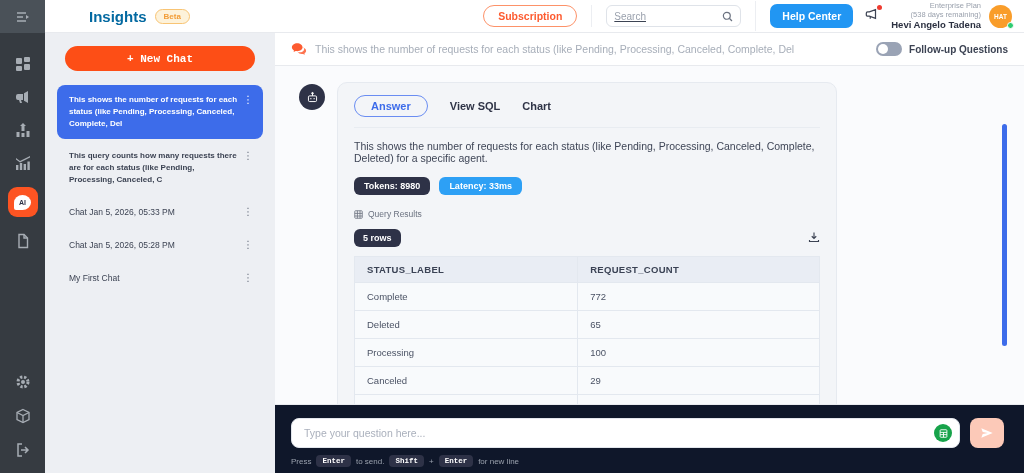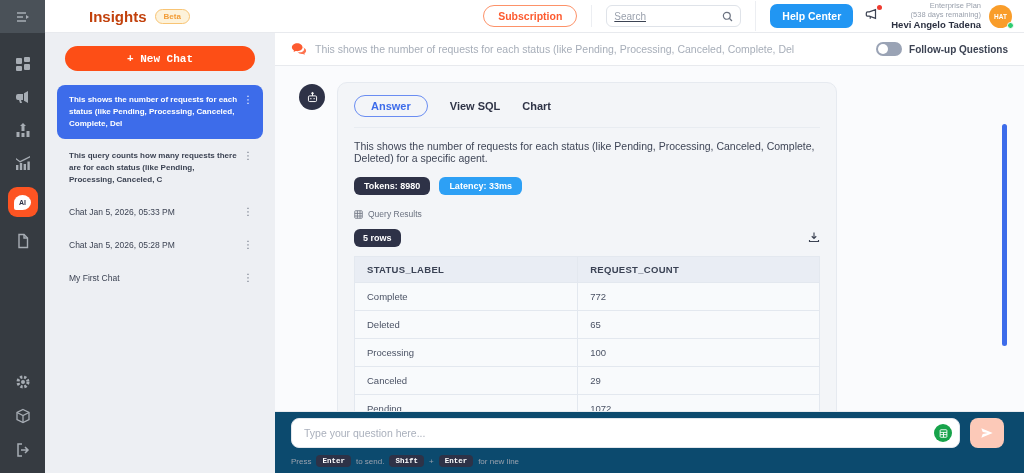--- a/index.html
+++ b/index.html
@@ -13,21 +13,21 @@
   .rail-icons { display:flex; flex-direction:column; align-items:center; gap:15px; margin-top:22px; }
   .rail-bottom { margin-top:auto; display:flex; flex-direction:column; align-items:center; gap:16px; margin-bottom:14px; }
   .ric { width:18px; height:18px; color:#a7adb4; display:flex; align-items:center; justify-content:center; cursor:pointer; }
   .ric svg { width:16px; height:16px; }
   .ai-active { width:30px; height:30px; background:#fd5422; border-radius:9px; display:flex; align-items:center; justify-content:center; cursor:pointer; }
   .ai-bubble { width:17px; height:15px; background:#fff; border-radius:50% 50% 50% 2px; display:flex; align-items:center; justify-content:center; font-size:7px; font-weight:bold; color:#2e3247; }
 
   
   .main-col { flex:1; display:flex; flex-direction:column; min-width:0; }
   .top-header { height:33px; background:#fff; border-bottom:1px solid #e8eaee; display:flex; align-items:center; padding:0 12px 0 44px; flex-shrink:0; }
-  .app-title { font-size:15px; font-weight:800; color:#c2410c; }
+  .app-title { font-size:15px; font-weight:800; color:#0369a1; }
   .beta { margin-left:8px; font-size:8px; font-weight:bold; color:#f29d38; background:#fdf2da; border:1px solid #f8c474; border-radius:9px; padding:2px 8px; }
   .hd-right { margin-left:auto; display:flex; align-items:center; }
   .subscription { border:1px solid #fd9269; color:#fd5b30; background:#fff; border-radius:13px; padding:4px 14px; font-size:10.5px; font-weight:bold; cursor:pointer; }
   .search-zone { border-left:1px solid #eceef2; margin-left:14px; padding-left:14px;text-decoration:underline; }
   .search-box { width:135px; height:22px; border:1px solid #dfe3e9; border-radius:6px; display:flex; align-items:center; padding:0 7px; background:#fff; }
   .search-box input { flex:1; border:none; outline:none; font-size:10px; color:#5a6170; font-family:inherit; width:90px; }
   .search-box input::placeholder { color:#9aa1ad; }
   .help-zone { border-left:1px solid #eceef2; margin-left:14px; padding-left:14px; display:flex; align-items:center; }
   .help-btn { background:#2196f3; color:#fff; border:none; border-radius:7px; padding:6px 12px; font-size:10.5px; font-weight:bold; cursor:pointer; font-family:inherit; }
   .bell { position:relative; margin:0 12px 0 12px; color:#3c4353; cursor:pointer; }
@@ -77,21 +77,21 @@
   .rows-line { display:flex; align-items:center; }
   .rows-badge { background:#2e3247; color:#fff; font-size:9px; font-weight:bold; border-radius:6px; padding:4px 9px; }
   .dl { margin-left:auto; color:#3c4353; cursor:pointer; }
   table.results { width:100%; border-collapse:collapse; margin-top:9px; border:1px solid #e3e8ef; }
   table.results th { background:#e9edf4; font-size:9.5px; font-weight:bold; color:#3a4254; text-align:left; padding:7px 12px; letter-spacing:.3px; }
   table.results td { font-size:9.5px; color:#4a5264; padding:8px 12px; border-top:1px solid #e3e8ef; background:#f8fafc; }
   table.results th:first-child, table.results td:first-child { width:48%; border-right:1px solid #e3e8ef; }
   .scrollbar { position:absolute; right:17px; top:58px; width:5px; height:222px; border-radius:3px; background:#3d6cea; cursor:grab; }
 
   
-  .composer { border-top:1px solid #e9ebef; background:#0c4a6e; padding:6px 20px 6px 16px; flex-shrink:0; }
+  .composer { border-top:1px solid #e9ebef; background:#0f172a; padding:13px 20px 6px 16px; flex-shrink:0; }
   .composer-row { display:flex; align-items:center; gap:10px; }
   .input-wrap { flex:1; height:30px; border:1px solid #e2e6ec; border-radius:8px; background:#fff; display:flex; align-items:center; padding:0 7px 0 12px; }
   .input-wrap input { flex:1; border:none; outline:none; font-size:10.5px; color:#5a6170; font-family:inherit; }
   .input-wrap input::placeholder { color:#aab0bc; }
   .sheet-ic { width:18px; height:18px; border-radius:50%; background:#17a34a; display:flex; align-items:center; justify-content:center; cursor:pointer; flex-shrink:0; }
   .send-btn { width:34px; height:30px; border:none; border-radius:8px; background:#fcc9b8; display:flex; align-items:center; justify-content:center; cursor:pointer; flex-shrink:0; }
   .hint { display:flex; align-items:center; gap:5px; margin-top:7px; font-size:8px; color:#9aa1ad; }
   kbd { background:#2e3247; color:#fff; font-family:"Liberation Mono", monospace; font-size:7.5px; font-weight:bold; border-radius:4px; padding:2px 6px; }
 </style>
 </head>

